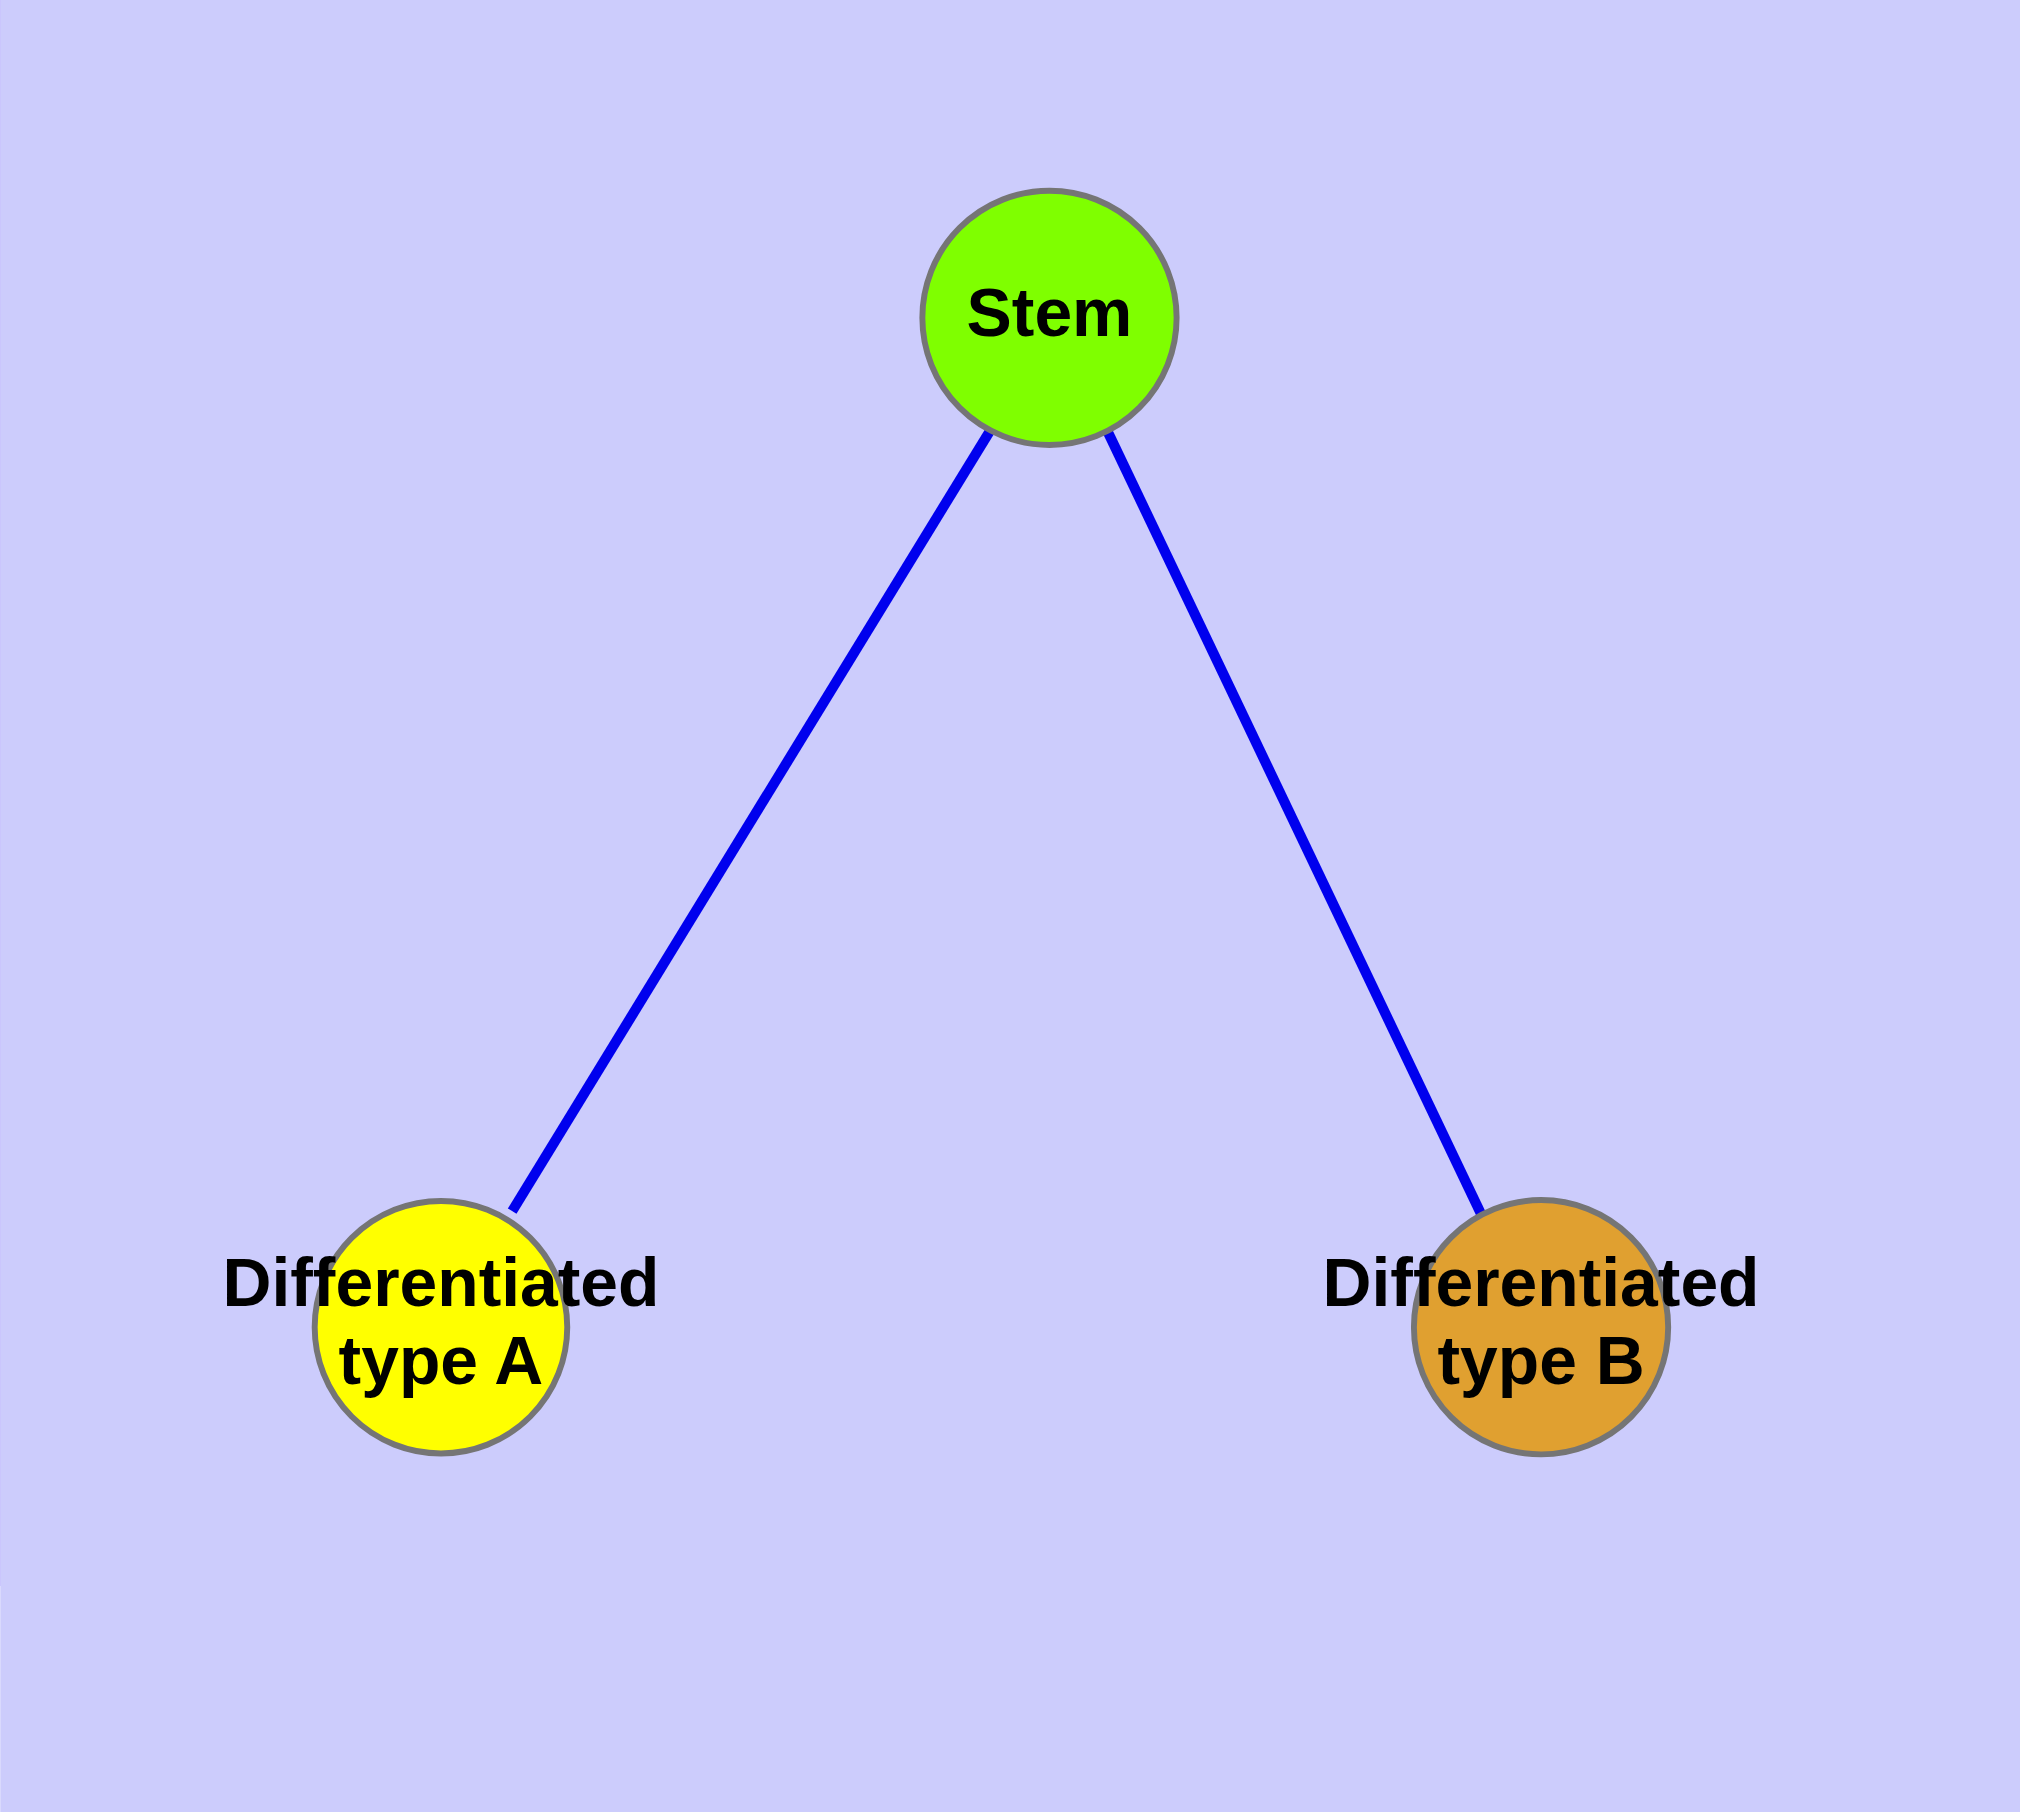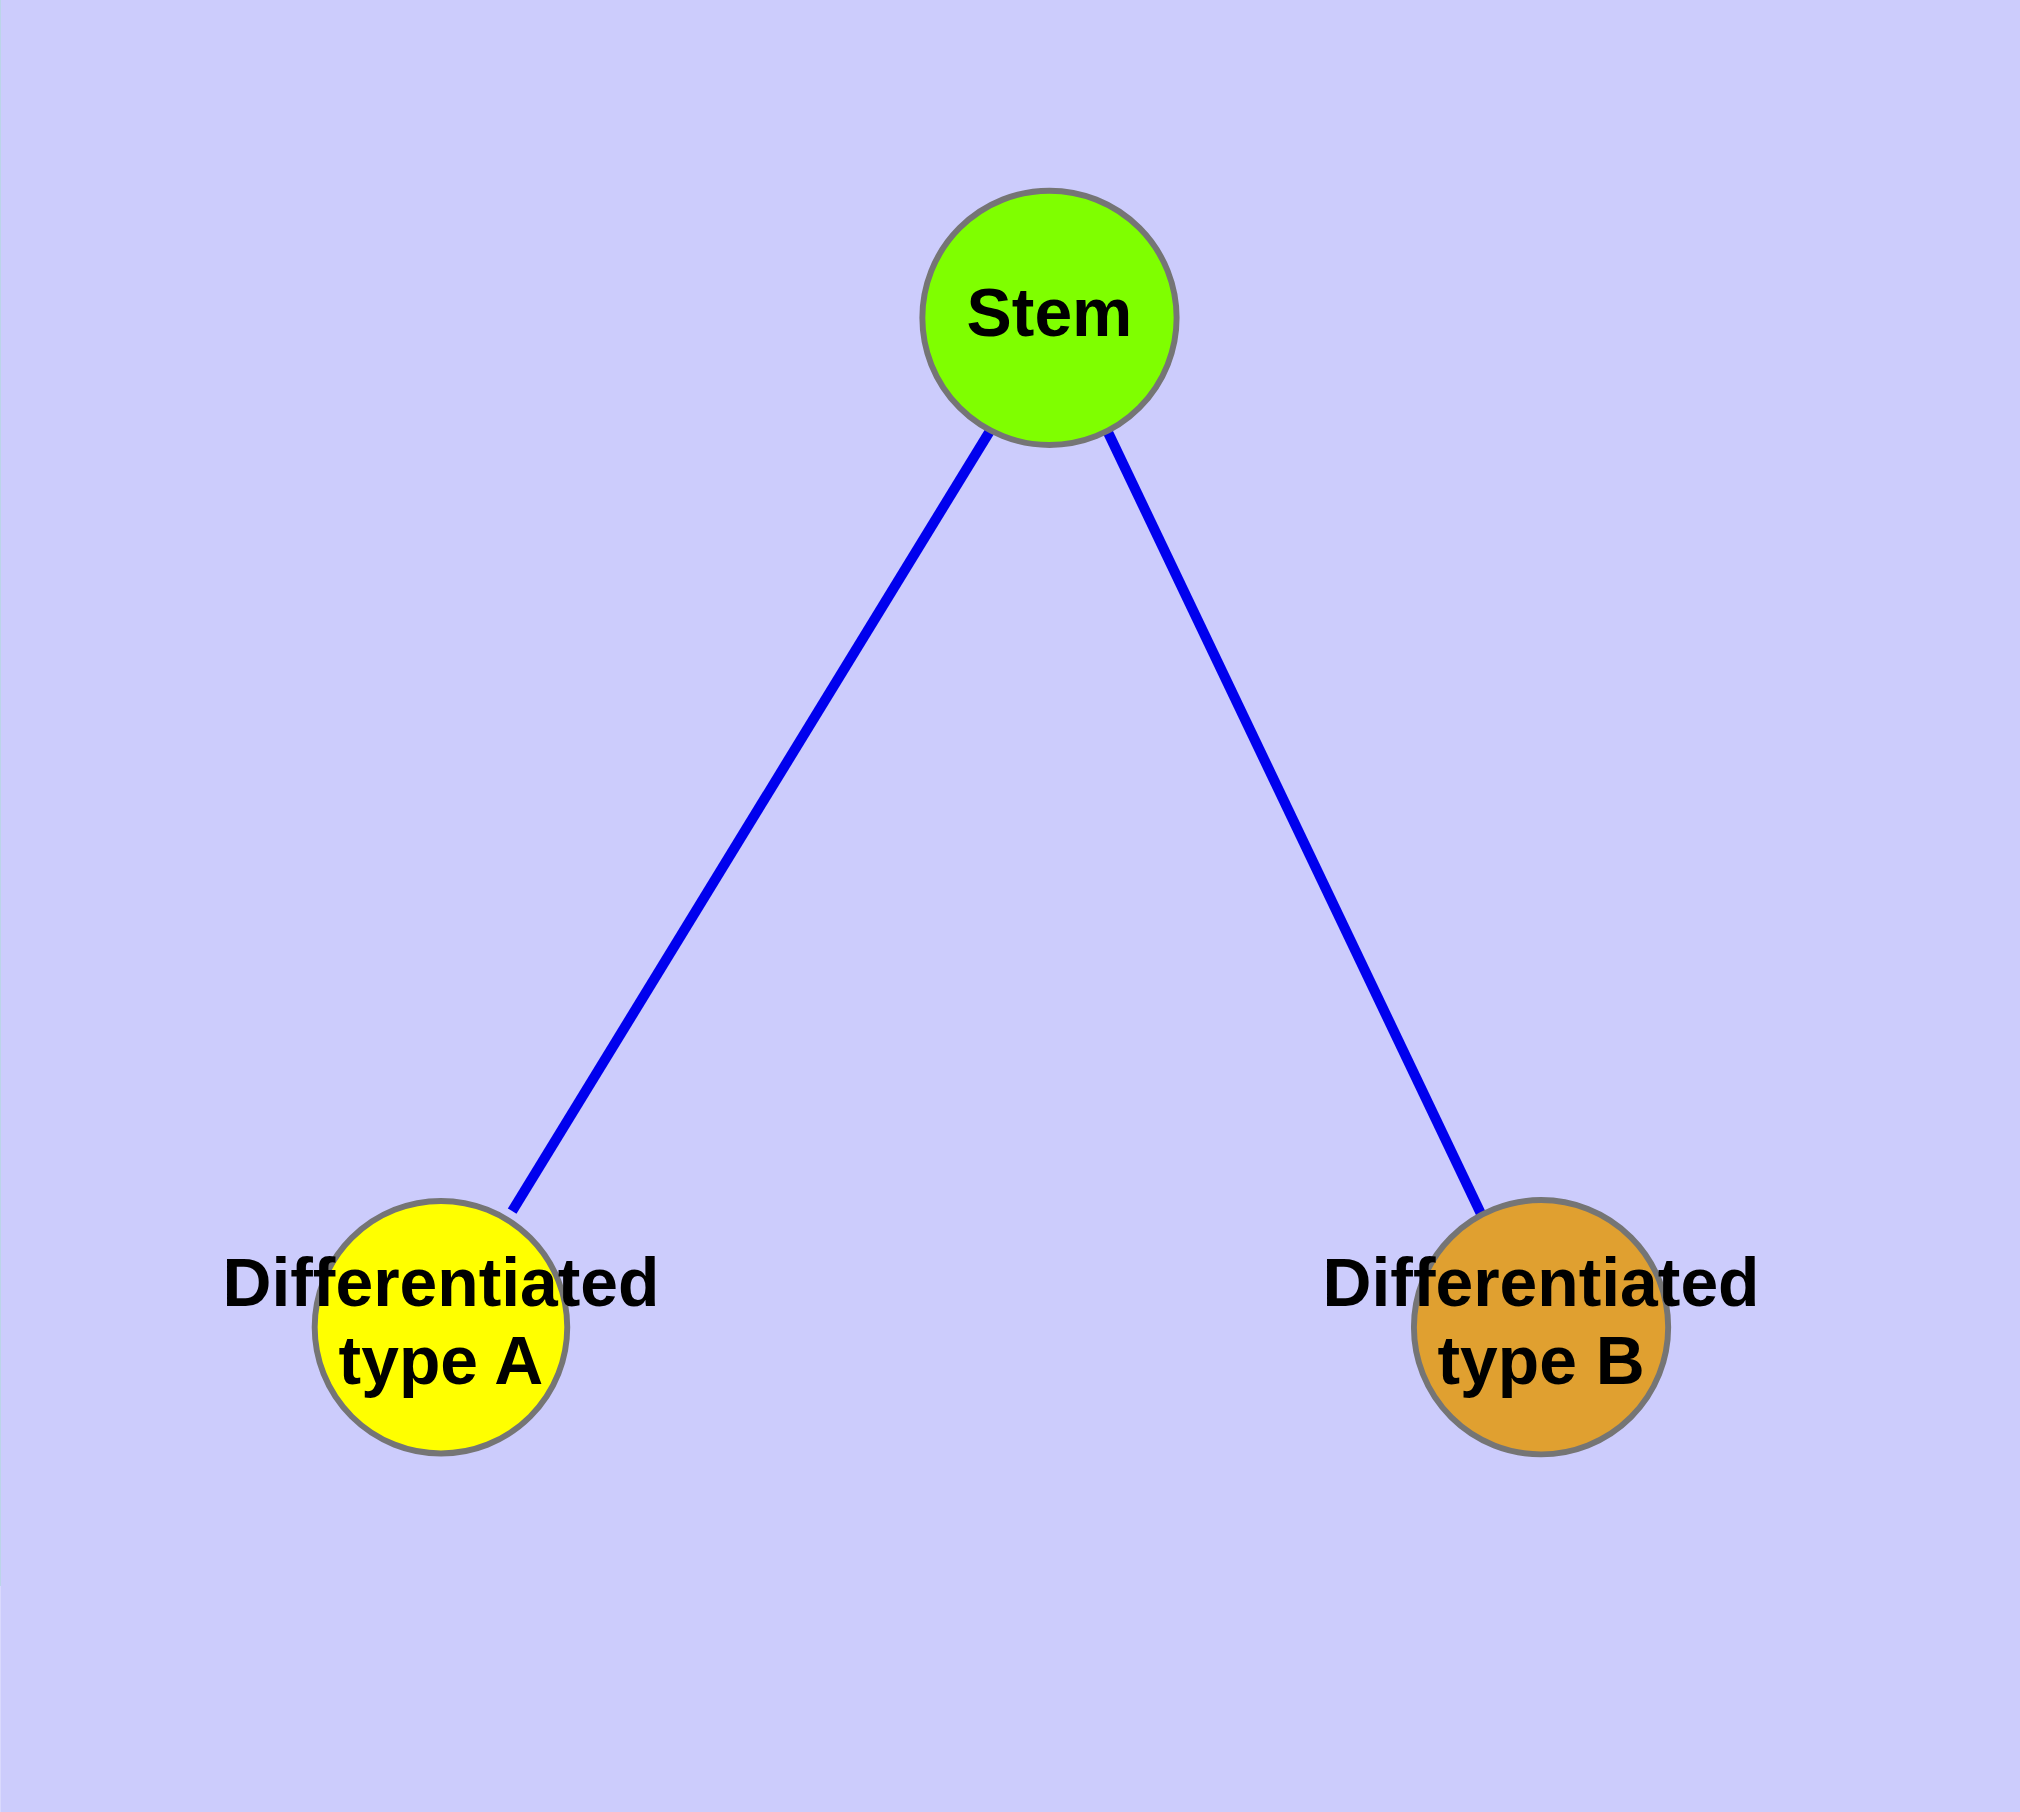--- a/index.html
+++ b/index.html
@@ -32,21 +32,21 @@
     font-weight: bold;
     fill: #000000;
     text-anchor: middle;
     dominant-baseline: middle;
     paint-order: normal;
   }
 </style>
 </head>
 <body style="width: 2021px; height: 1812px;">
 
-<div id="graph-canvas" style="width: 2021px; height: 1586px; background: #86efac;">
+<div id="graph-canvas" style="width: 2021px; height: 1586px; background: #c4b5fd;">
   <svg id="graph-svg" viewBox="0 0 2384 2138" style="width: 2021px; height: 1812px;">
 
     <rect id="bg-rect" x="0" y="0" width="2384" height="2138" fill="#ccccfc"></rect>
 
     <g id="edges-layer">
         <line x1="1168" y1="508" x2="604" y2="1429" stroke="#0000ee" stroke-width="12" stroke-linecap="butt"></line>
         <line x1="1307" y1="510" x2="1748" y2="1434" stroke="#0000ee" stroke-width="12" stroke-linecap="butt"></line>
       </g>
 
     <g id="nodes-layer">

